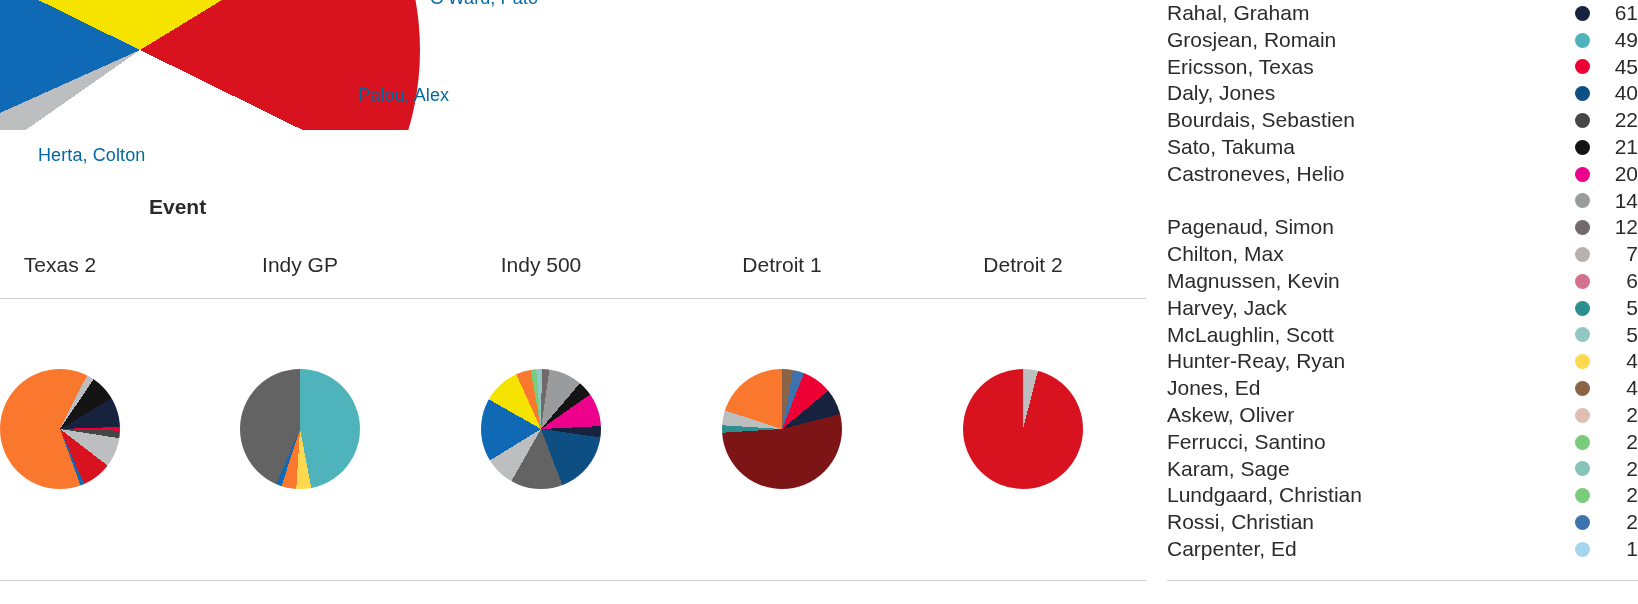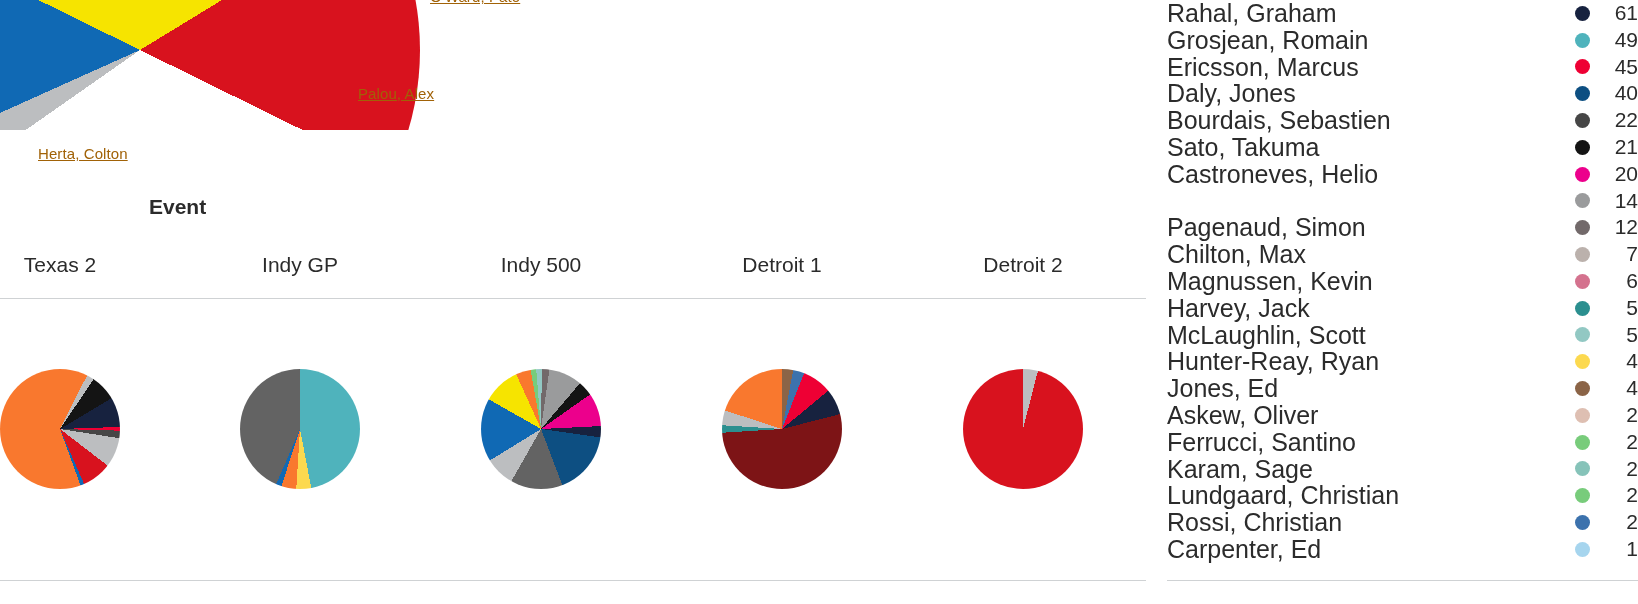--- a/index.html
+++ b/index.html
@@ -19,25 +19,24 @@
     left:-140px; top:-230px;
     width:560px;height:360px;
     overflow:hidden;
   }
   #big-pie{
     position:absolute;left:0;top:0;width:560px;height:560px;
     border-radius:50%;
   }
   .pie-label{
     position:absolute;
-    font-size:15px;
-    color:#a16207;
+    font-size:18px;
+    color:#0369a1;
     white-space:nowrap;
     letter-spacing:0.1px;
-    text-decoration:underline;
   }
   #lbl-oward{left:430px;top:-12px;}
   #lbl-palou{left:358px;top:85px;}
   #lbl-herta{left:38px;top:145px;}
 
   
   #event-title{
     position:absolute;left:149px;top:195px;
     font-size:21px;color:#2b2b2b;font-weight:bold;
   }
@@ -71,21 +70,21 @@
     left:1167px;top:0px;
     width:471px;
   }
   .legend-row{
     display:flex;
     align-items:center;
     height:26.8px;
   }
   .legend-name{
     flex:0 0 auto;
-    font-size:25px;
+    font-size:21px;
     color:#2b2b2b;
     white-space:nowrap;
     line-height:26.8px;
   }
   .legend-right{
     position:absolute;
     right:0;
     display:flex;
     align-items:center;
     gap:14px;
@@ -142,21 +141,21 @@
         </span>
       </div>
       <div class="legend-row">
         <span class="legend-name">Grosjean, Romain</span>
         <span class="legend-right">
           <span class="legend-dot" style="background: rgb(79, 179, 188);"></span>
           <span class="legend-val">49</span>
         </span>
       </div>
       <div class="legend-row">
-        <span class="legend-name">Ericsson, Marcus</span>
+        <span class="legend-name">Ericsson, Texas</span>
         <span class="legend-right">
           <span class="legend-dot" style="background: rgb(238, 0, 52);"></span>
           <span class="legend-val">45</span>
         </span>
       </div>
       <div class="legend-row">
         <span class="legend-name">Daly, Jones</span>
         <span class="legend-right">
           <span class="legend-dot" style="background: rgb(13, 79, 130);"></span>
           <span class="legend-val">40</span>

